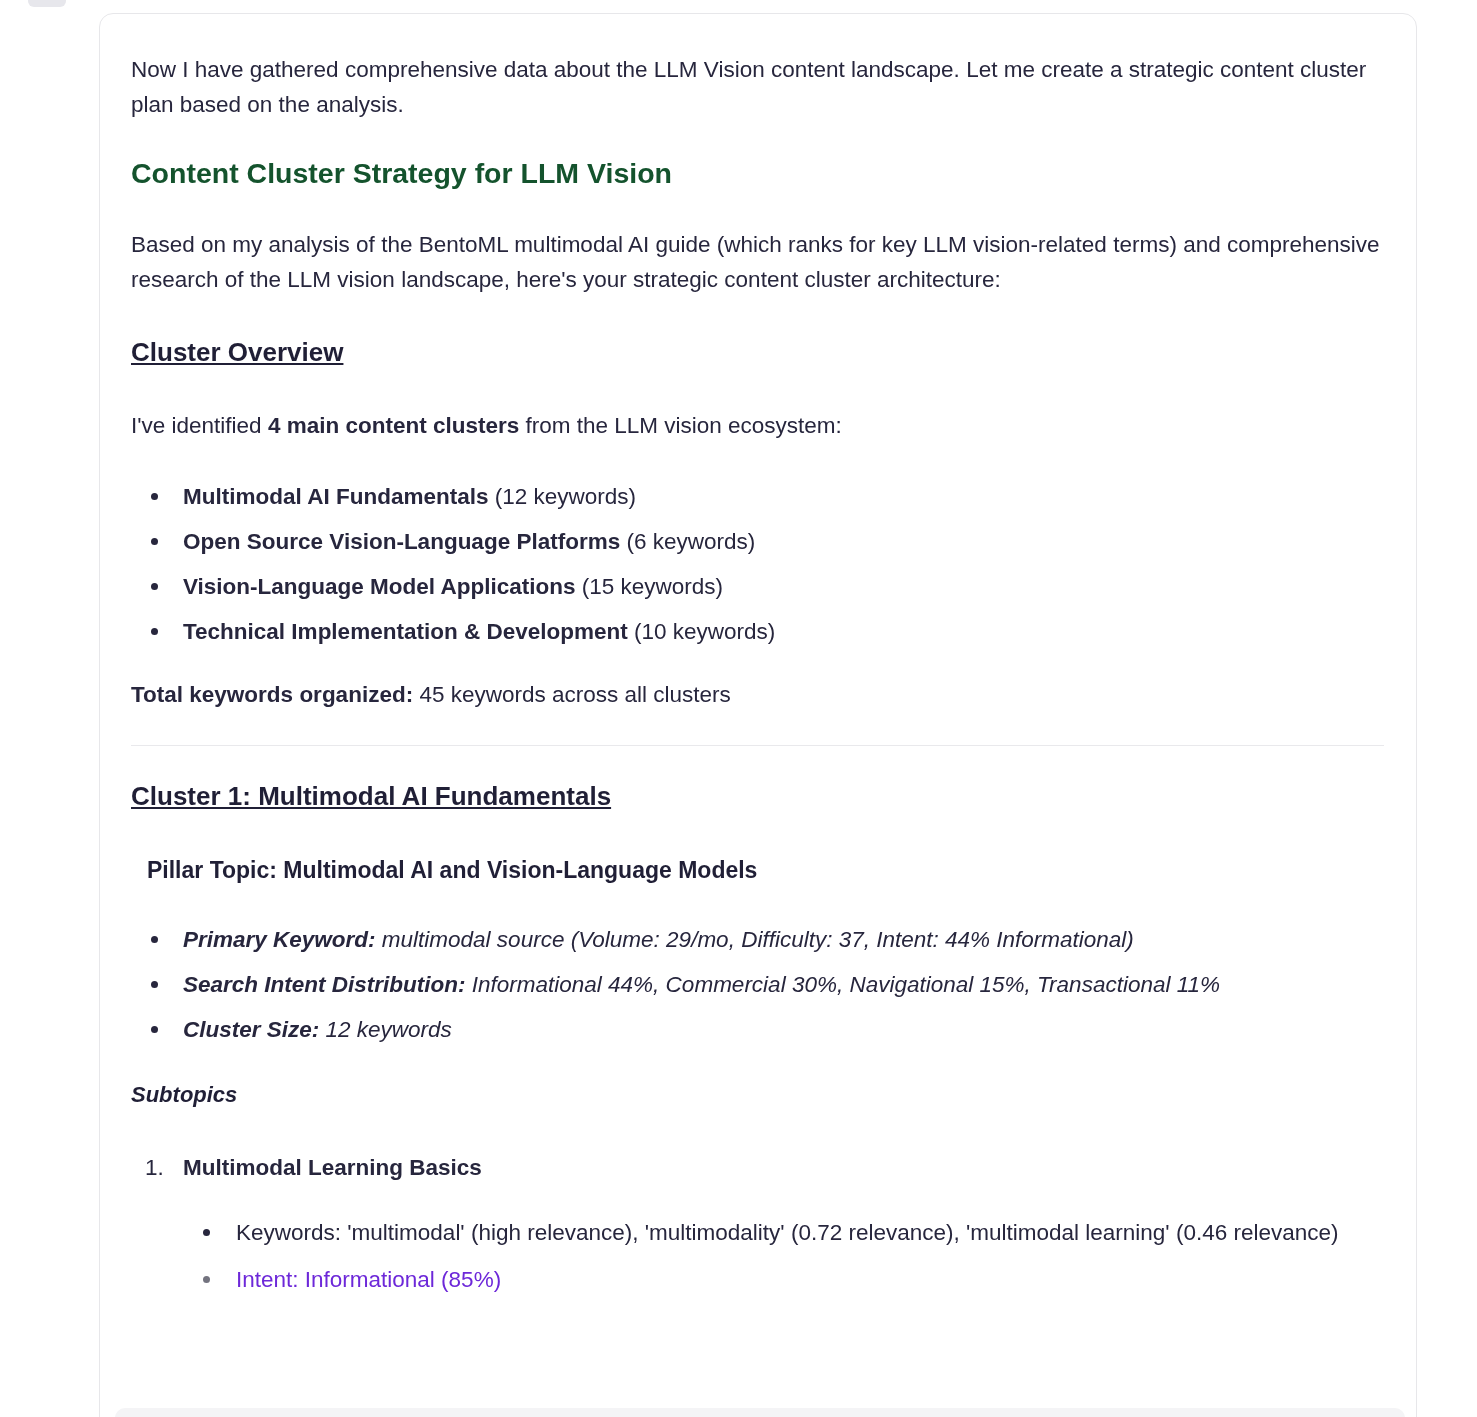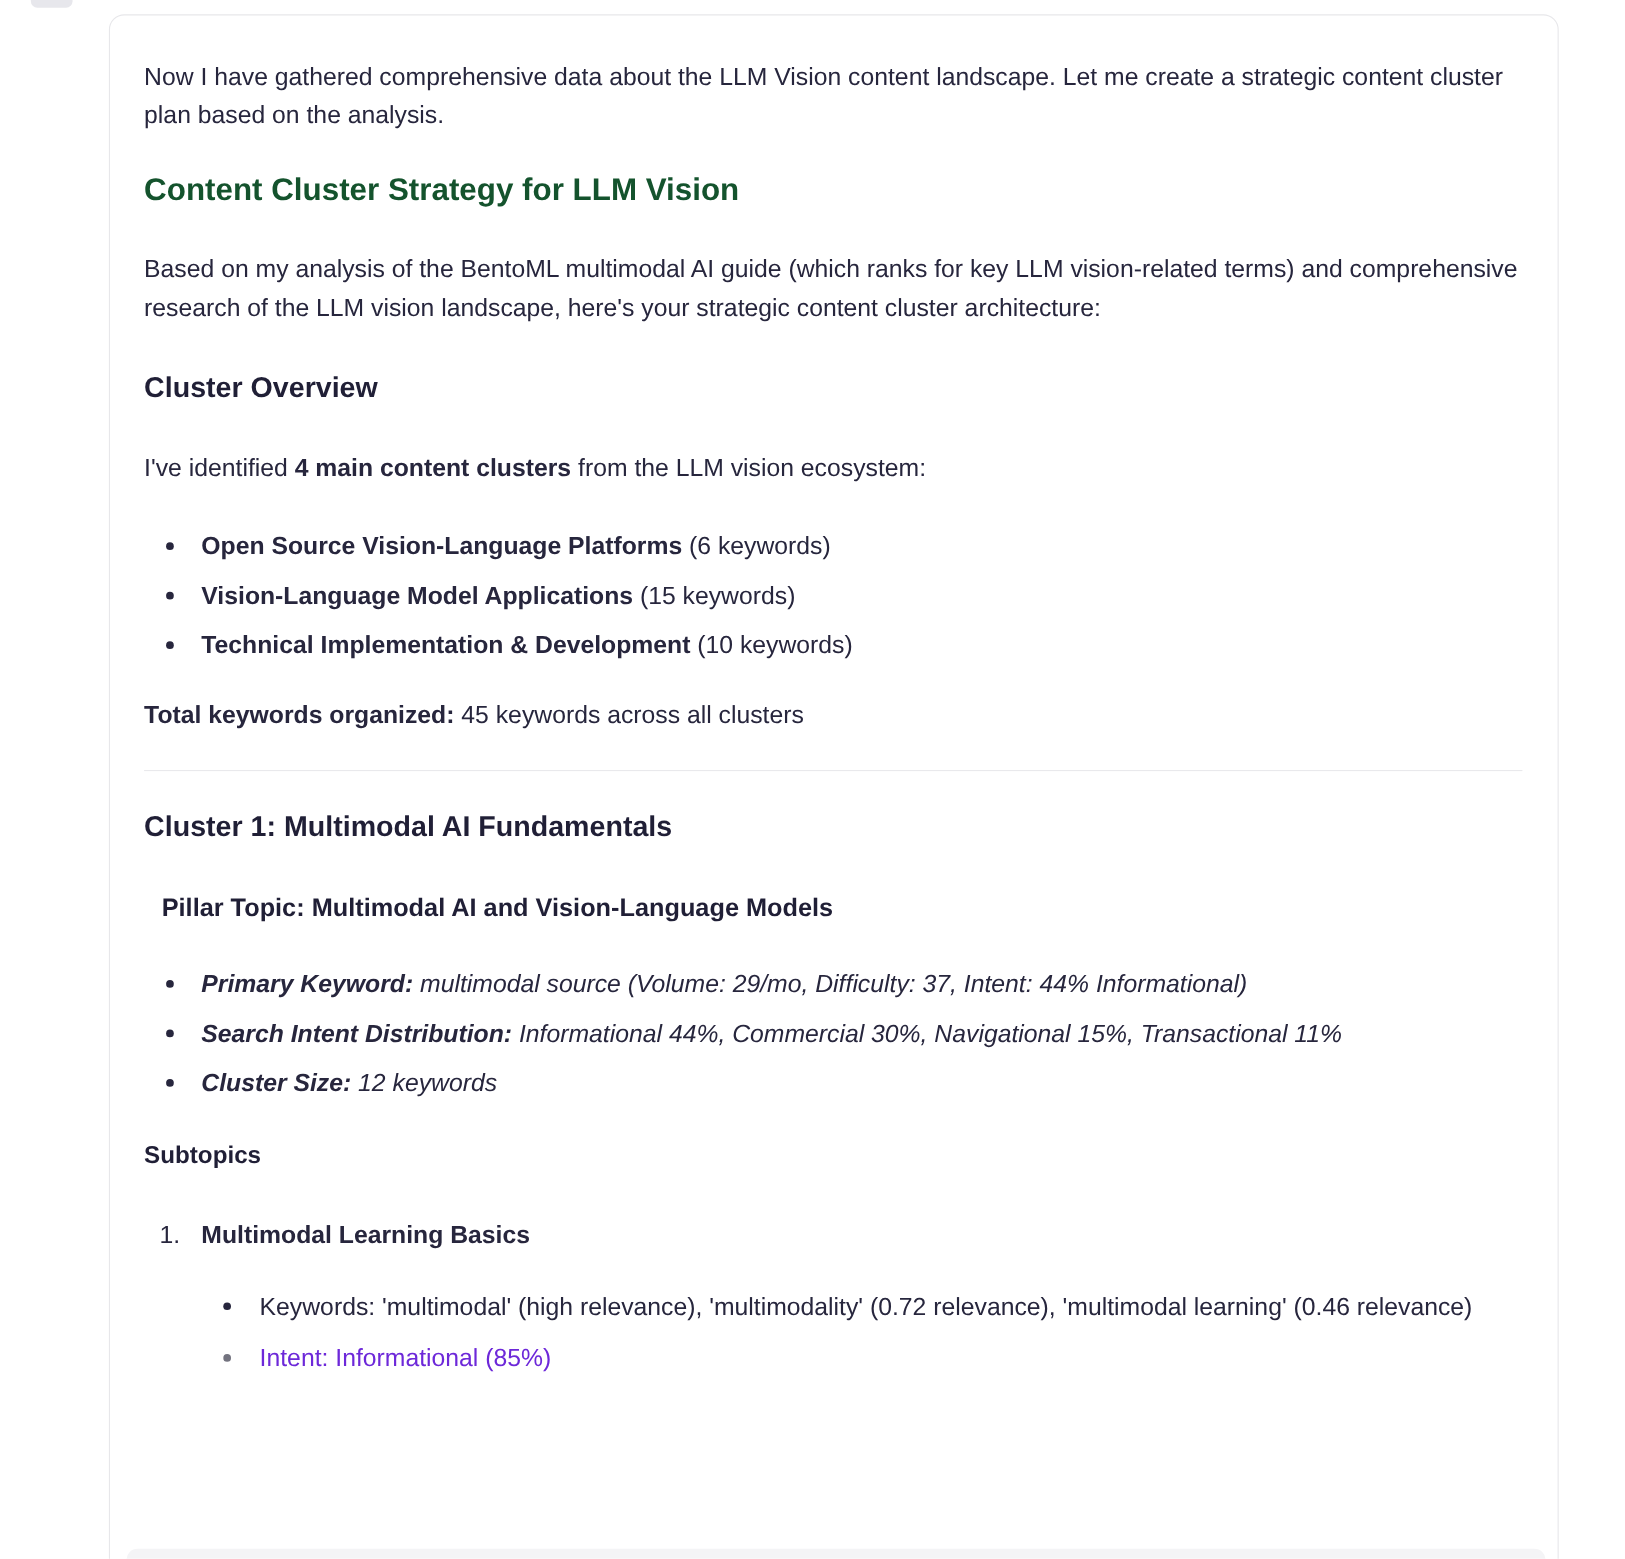--- a/index.html
+++ b/index.html
@@ -31,23 +31,23 @@
     background: #ffffff;
     border: 1px solid #e7e7ea;
     border-radius: 14px;
     padding: 38px 32px 0 31px;
   }
 
   p { margin: 0; font-size: 22.5px; line-height: 35px; }
   b, .seg-bold { font-weight: 700; }
 
   .h1 { font-size: 28.5px; line-height: 34px; font-weight: 700; color: #14532d; margin: 34px 0 0; }
-  .h2 { font-size: 26px;   line-height: 31px; font-weight: 700; color: #201f36; margin: 0; }
+  .h2 { font-size: 26px;   line-height: 31px; font-weight: 700; color: #201f36; margin: 0; text-decoration: underline; }
   .h3 { font-size: 23px;   line-height: 28px; font-weight: 700; color: #201f36; margin: 0; }
-  .h4 { font-size: 22px;   line-height: 26px; font-weight: 700; color: #201f36; margin: 0; }
+  .h4 { font-size: 22px;   line-height: 26px; font-weight: 700; color: #201f36; margin: 0; font-style: italic; }
 
   .mt-intro    { margin-top: 0; }
   .mt-analysis { margin-top: 37px; }
   .mt-overview { margin-top: 40px; }
   .mt-lead     { margin-top: 40px; }
   .mt-total    { margin-top: 28px; }
   .mt-cluster1 { margin-top: 35px; }
   .mt-pillar   { margin-top: 44px; margin-left: 16px; }
   .mt-subtopics{ margin-top: 35px; }
 
@@ -131,20 +131,21 @@
 
     <div class="h1">Content Cluster Strategy for LLM Vision</div>
 
     <p class="mt-analysis">Based on my analysis of the BentoML multimodal AI guide (which ranks for key LLM vision-related terms) and comprehensive research of the LLM vision landscape, here's your strategic content cluster architecture:</p>
 
     <div class="h2 mt-overview">Cluster Overview</div>
 
     <p class="mt-lead"><span>I've identified </span><span class="seg-bold">4 main content clusters</span><span> from the LLM vision ecosystem:</span></p>
 
     <ul class="bullets">
+      <li><span class="seg-bold">Multimodal AI Fundamentals</span><span> (12 keywords)</span></li>
       <li><span class="seg-bold">Open Source Vision-Language Platforms</span><span> (6 keywords)</span></li>
       <li><span class="seg-bold">Vision-Language Model Applications</span><span> (15 keywords)</span></li>
       <li><span class="seg-bold">Technical Implementation &amp; Development</span><span> (10 keywords)</span></li>
     </ul>
 
     <p class="mt-total"><span class="seg-bold">Total keywords organized:</span><span> 45 keywords across all clusters</span></p>
 
     <hr class="divider">
 
     <div class="h2 mt-cluster1">Cluster 1: Multimodal AI Fundamentals</div>

